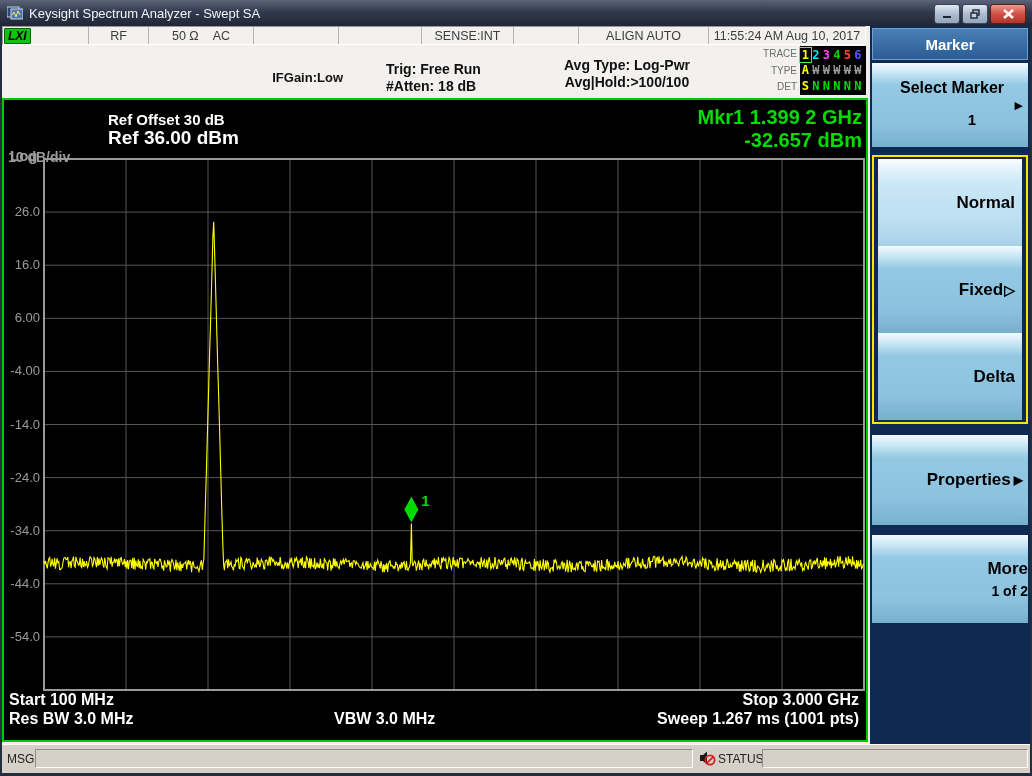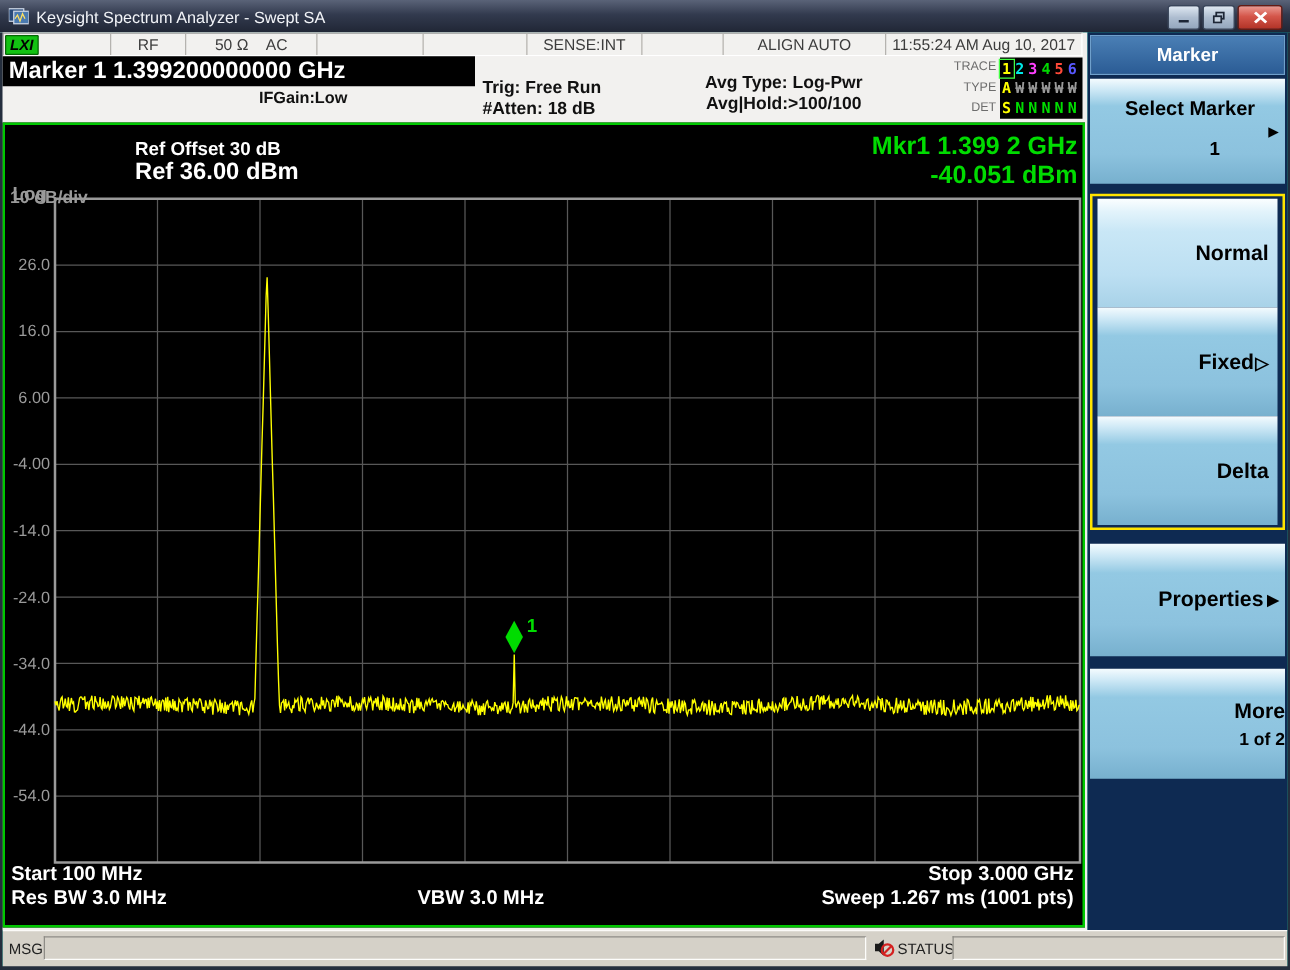--- a/index.html
+++ b/index.html
@@ -24,21 +24,21 @@
   .cell{border-right:1px solid #b5b3af;display:flex;align-items:center;justify-content:center;
     font-size:12.5px;color:#3c3c3c;box-sizing:border-box;height:100%;}
   .lxi{background:#12c212;border:1px solid #056605;color:#000;font-weight:bold;font-style:italic;
     font-size:12px;padding:0 3px;margin-left:1px;border-radius:1px;}
   
   .infobar{position:absolute;left:2px;top:45px;width:864px;height:53px;background:#f2f1ef;}
   .markerbar{position:absolute;left:0;top:0;width:378px;height:24px;background:#000;color:#fff;
     font-size:19px;font-weight:bold;line-height:24px;padding-left:5px;box-sizing:border-box;white-space:nowrap;}
   .pno{position:absolute;left:140px;top:25px;width:232px;text-align:right;font-size:13px;font-weight:bold;color:#111;}
   .pno .l1{display:flex;justify-content:flex-end;align-items:center;gap:5px;}
-  .pno .l2{padding-right:31px;text-align:center;}
+  .pno .l2{padding-right:31px;}
   .trig{position:absolute;left:384px;top:16px;font-size:14px;font-weight:bold;color:#111;line-height:17px;}
   .avg{position:absolute;left:530px;top:12px;width:190px;text-align:center;font-size:14px;font-weight:bold;color:#111;line-height:17px;}
   .trctable{position:absolute;right:0;top:1px;display:flex;}
   .trclabels{display:flex;flex-direction:column;justify-content:space-between;padding:2px 3px 3px 0;
     font-size:10px;color:#6d6d6d;text-align:right;height:44px;}
   .trcbox{width:66px;height:49px;background:#000;font-family:"DejaVu Sans Mono",monospace;
     font-size:12px;font-weight:bold;display:flex;flex-direction:column;justify-content:space-around;padding:1px 0;box-sizing:border-box;}
   .trow{display:flex;}
   .trow span{width:10.5px;text-align:center;line-height:14px;}
   .trow .sel{outline:1px solid #4f4;}
@@ -141,21 +141,20 @@
     </div>
     <div class="cell" style="width:85px;"></div>
     <div class="cell" style="width:83px;"></div>
     <div class="cell" style="width:92px;">SENSE:INT</div>
     <div class="cell" style="width:65px;"></div>
     <div class="cell" style="width:130px;">ALIGN AUTO</div>
     <div class="cell" style="flex:1;border-right:none;">11:55:24 AM Aug 10, 2017</div>
   </div>
 
   <div class="infobar">
-    <div class="markerbar">Marker 1 1.399200000000 GHz</div>
     <div class="pno">
       <div class="l2">IFGain:Low</div>
     </div>
     <div class="trig">
       <div>Trig: Free Run</div>
       <div>#Atten: 18 dB</div>
     </div>
     <div class="avg">
       <div>Avg Type: Log-Pwr</div>
       <div>Avg|Hold:&gt;100/100</div>
@@ -231,21 +230,21 @@
           <div class="ylab" style="top: 422.7px;">-34.0</div>
           <div class="ylab" style="top: 475.8px;">-44.0</div>
           <div class="ylab" style="top: 528.9px;">-54.0</div>
         </div>
       <div class="ann a-refoff">Ref Offset 30 dB</div>
       <div class="ann a-ref">Ref 36.00 dBm</div>
       <div class="ann a-scale">10 dB/div</div>
       <div class="ann a-log">Log</div>
       <div class="ann a-mkr">
         <div>Mkr1 1.399 2 GHz</div>
-        <div>-40.051 dBm</div>
+        <div>-32.657 dBm</div>
       </div>
       <div class="ann a-start">Start 100 MHz</div>
       <div class="ann a-rbw">Res BW 3.0 MHz</div>
       <div class="ann a-vbw">VBW 3.0 MHz</div>
       <div class="ann a-stop">Stop 3.000 GHz</div>
       <div class="ann a-sweep">Sweep  1.267 ms (1001 pts)</div>
     </div>
   </div>
 
   <div class="sidebar">

